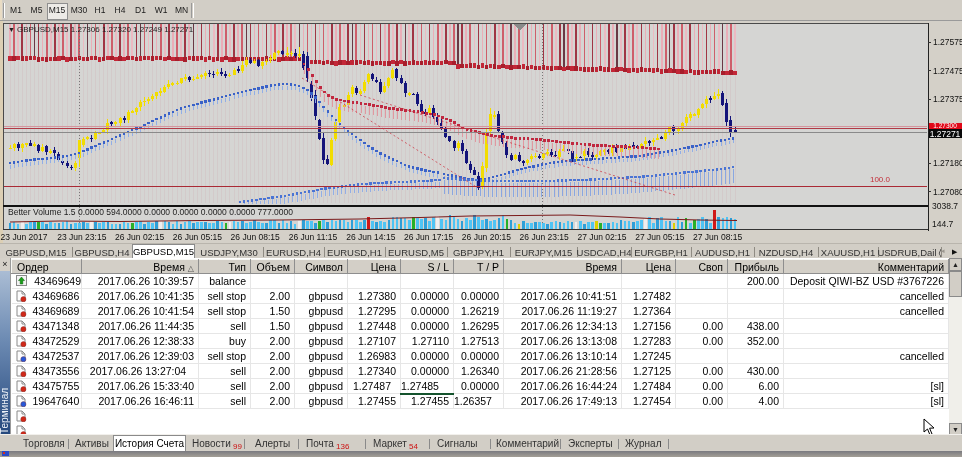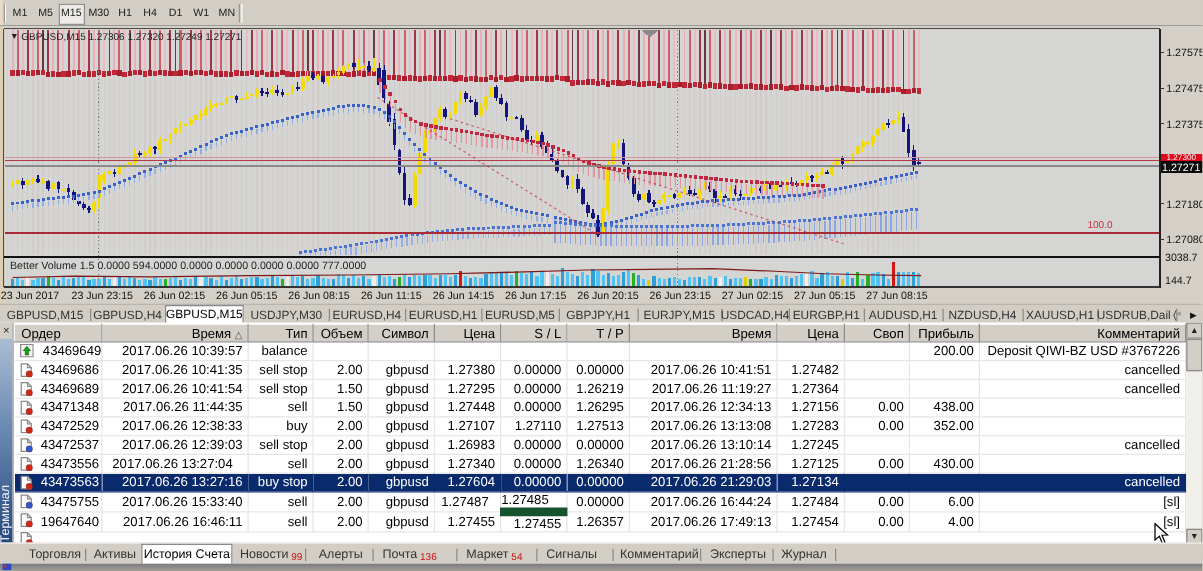--- a/index.html
+++ b/index.html
@@ -2101,59 +2101,44 @@
             <td style="border-right:1px solid #e6e6e6;border-bottom:1px solid #e6e6e6;text-align:right;padding-right:4px;white-space:nowrap;overflow:hidden">gbpusd</td>
             <td style="border-right:1px solid #e6e6e6;border-bottom:1px solid #e6e6e6;text-align:right;padding-right:4px;white-space:nowrap;overflow:hidden">1.27340</td>
             <td style="border-right:1px solid #e6e6e6;border-bottom:1px solid #e6e6e6;text-align:right;padding-right:4px;white-space:nowrap;overflow:hidden">0.00000</td>
             <td style="border-right:1px solid #e6e6e6;border-bottom:1px solid #e6e6e6;text-align:right;padding-right:4px;white-space:nowrap;overflow:hidden">1.26340</td>
             <td style="border-right:1px solid #e6e6e6;border-bottom:1px solid #e6e6e6;text-align:right;padding-right:4px;white-space:nowrap;overflow:hidden">2017.06.26 21:28:56</td>
             <td style="border-right:1px solid #e6e6e6;border-bottom:1px solid #e6e6e6;text-align:right;padding-right:4px;white-space:nowrap;overflow:hidden">1.27125</td>
             <td style="border-right:1px solid #e6e6e6;border-bottom:1px solid #e6e6e6;text-align:right;padding-right:4px;white-space:nowrap;overflow:hidden">0.00</td>
             <td style="border-right:1px solid #e6e6e6;border-bottom:1px solid #e6e6e6;text-align:right;padding-right:4px;white-space:nowrap;overflow:hidden">430.00</td>
             <td style="border-right:1px solid #e6e6e6;border-bottom:1px solid #e6e6e6;text-align:right;padding-right:4px;white-space:nowrap;overflow:hidden"></td>
           </tr>
-          <tr style="height:15px;background:#0a2a6e;color:#fff">
-            <td style="border-right:1px solid #0a2a6e;border-bottom:1px solid #0a2a6e;text-align:left;padding-left:21px;white-space:nowrap;overflow:hidden">43473563</td>
-            <td style="border-right:1px solid #0a2a6e;border-bottom:1px solid #0a2a6e;text-align:right;padding-right:4px;white-space:nowrap;overflow:hidden">2017.06.26 13:27:16</td>
-            <td style="border-right:1px solid #0a2a6e;border-bottom:1px solid #0a2a6e;text-align:right;padding-right:4px;white-space:nowrap;overflow:hidden">buy stop</td>
-            <td style="border-right:1px solid #0a2a6e;border-bottom:1px solid #0a2a6e;text-align:right;padding-right:4px;white-space:nowrap;overflow:hidden">2.00</td>
-            <td style="border-right:1px solid #0a2a6e;border-bottom:1px solid #0a2a6e;text-align:right;padding-right:4px;white-space:nowrap;overflow:hidden">gbpusd</td>
-            <td style="border-right:1px solid #0a2a6e;border-bottom:1px solid #0a2a6e;text-align:right;padding-right:4px;white-space:nowrap;overflow:hidden">1.27604</td>
-            <td style="border-right:1px solid #0a2a6e;border-bottom:1px solid #0a2a6e;text-align:right;padding-right:4px;white-space:nowrap;overflow:hidden">0.00000</td>
-            <td style="border-right:1px solid #0a2a6e;border-bottom:1px solid #0a2a6e;text-align:right;padding-right:4px;white-space:nowrap;overflow:hidden">0.00000</td>
-            <td style="border-right:1px solid #0a2a6e;border-bottom:1px solid #0a2a6e;text-align:right;padding-right:4px;white-space:nowrap;overflow:hidden">2017.06.26 21:29:03</td>
-            <td style="border-right:1px solid #0a2a6e;border-bottom:1px solid #0a2a6e;text-align:right;padding-right:4px;white-space:nowrap;overflow:hidden">1.27134</td>
-            <td style="border-right:1px solid #0a2a6e;border-bottom:1px solid #0a2a6e;text-align:right;padding-right:4px;white-space:nowrap;overflow:hidden"></td>
-            <td style="border-right:1px solid #0a2a6e;border-bottom:1px solid #0a2a6e;text-align:right;padding-right:4px;white-space:nowrap;overflow:hidden"></td>
-            <td style="border-right:1px solid #0a2a6e;border-bottom:1px solid #0a2a6e;text-align:right;padding-right:4px;white-space:nowrap;overflow:hidden">cancelled</td>
-          </tr>
           <tr style="height:15px;background:#fff">
             <td style="border-right:1px solid #e6e6e6;border-bottom:1px solid #e6e6e6;text-align:left;padding-left:21px;white-space:nowrap;overflow:hidden">43475755</td>
             <td style="border-right:1px solid #e6e6e6;border-bottom:1px solid #e6e6e6;text-align:right;padding-right:4px;white-space:nowrap;overflow:hidden">2017.06.26 15:33:40</td>
             <td style="border-right:1px solid #e6e6e6;border-bottom:1px solid #e6e6e6;text-align:right;padding-right:4px;white-space:nowrap;overflow:hidden">sell</td>
             <td style="border-right:1px solid #e6e6e6;border-bottom:1px solid #e6e6e6;text-align:right;padding-right:4px;white-space:nowrap;overflow:hidden">2.00</td>
             <td style="border-right:1px solid #e6e6e6;border-bottom:1px solid #e6e6e6;text-align:right;padding-right:4px;white-space:nowrap;overflow:hidden">gbpusd</td>
             <td style="border-right:1px solid #e6e6e6;border-bottom:1px solid #e6e6e6;text-align:center;padding-right:4px;white-space:nowrap;overflow:hidden">1.27487</td>
-            <td style="border-right:1px solid #e6e6e6;border-bottom:7px solid #14532d;text-align:right;padding-right:16px;white-space:nowrap;overflow:hidden">1.27485</td>
+            <td style="border-right:1px solid #e6e6e6;border-bottom:2px solid #14532d;text-align:right;padding-right:16px;white-space:nowrap;overflow:hidden">1.27485</td>
             <td style="border-right:1px solid #e6e6e6;border-bottom:1px solid #e6e6e6;text-align:right;padding-right:4px;white-space:nowrap;overflow:hidden">0.00000</td>
             <td style="border-right:1px solid #e6e6e6;border-bottom:1px solid #e6e6e6;text-align:right;padding-right:4px;white-space:nowrap;overflow:hidden">2017.06.26 16:44:24</td>
             <td style="border-right:1px solid #e6e6e6;border-bottom:1px solid #e6e6e6;text-align:right;padding-right:4px;white-space:nowrap;overflow:hidden">1.27484</td>
             <td style="border-right:1px solid #e6e6e6;border-bottom:1px solid #e6e6e6;text-align:right;padding-right:4px;white-space:nowrap;overflow:hidden">0.00</td>
             <td style="border-right:1px solid #e6e6e6;border-bottom:1px solid #e6e6e6;text-align:right;padding-right:4px;white-space:nowrap;overflow:hidden">6.00</td>
             <td style="border-right:1px solid #e6e6e6;border-bottom:1px solid #e6e6e6;text-align:right;padding-right:4px;white-space:nowrap;overflow:hidden">[sl]</td>
           </tr>
           <tr style="height:15px;background:#fff">
             <td style="border-right:1px solid #e6e6e6;border-bottom:1px solid #e6e6e6;text-align:left;padding-left:21px;white-space:nowrap;overflow:hidden">19647640</td>
             <td style="border-right:1px solid #e6e6e6;border-bottom:1px solid #e6e6e6;text-align:right;padding-right:4px;white-space:nowrap;overflow:hidden">2017.06.26 16:46:11</td>
             <td style="border-right:1px solid #e6e6e6;border-bottom:1px solid #e6e6e6;text-align:right;padding-right:4px;white-space:nowrap;overflow:hidden">sell</td>
             <td style="border-right:1px solid #e6e6e6;border-bottom:1px solid #e6e6e6;text-align:right;padding-right:4px;white-space:nowrap;overflow:hidden">2.00</td>
             <td style="border-right:1px solid #e6e6e6;border-bottom:1px solid #e6e6e6;text-align:right;padding-right:4px;white-space:nowrap;overflow:hidden">gbpusd</td>
             <td style="border-right:1px solid #e6e6e6;border-bottom:1px solid #e6e6e6;text-align:right;padding-right:4px;white-space:nowrap;overflow:hidden">1.27455</td>
             <td style="border-right:1px solid #e6e6e6;border-bottom:1px solid #e6e6e6;text-align:right;padding-right:4px;white-space:nowrap;overflow:hidden">1.27455</td>
-            <td style="border-right:1px solid #e6e6e6;border-bottom:1px solid #e6e6e6;text-align:right;padding-right:4px;white-space:nowrap;overflow:hidden">1.26357</td>
+            <td style="border-right:1px solid #e6e6e6;border-bottom:1px solid #e6e6e6;padding-right:4px;white-space:nowrap;overflow:hidden">1.26357</td>
             <td style="border-right:1px solid #e6e6e6;border-bottom:1px solid #e6e6e6;text-align:right;padding-right:4px;white-space:nowrap;overflow:hidden">2017.06.26 17:49:13</td>
             <td style="border-right:1px solid #e6e6e6;border-bottom:1px solid #e6e6e6;text-align:right;padding-right:4px;white-space:nowrap;overflow:hidden">1.27454</td>
             <td style="border-right:1px solid #e6e6e6;border-bottom:1px solid #e6e6e6;text-align:right;padding-right:4px;white-space:nowrap;overflow:hidden">0.00</td>
             <td style="border-right:1px solid #e6e6e6;border-bottom:1px solid #e6e6e6;text-align:right;padding-right:4px;white-space:nowrap;overflow:hidden">4.00</td>
             <td style="border-right:1px solid #e6e6e6;border-bottom:1px solid #e6e6e6;text-align:right;padding-right:4px;white-space:nowrap;overflow:hidden">[sl]</td>
           </tr>
         </tbody>
       </table>
   <svg width="11" height="11" viewBox="0 0 11 11" style="position:absolute;left:16px;top:17px">
         <rect x="0.5" y="0.5" width="10" height="10" fill="#f4f4f4" stroke="#8a8a8a"></rect>

